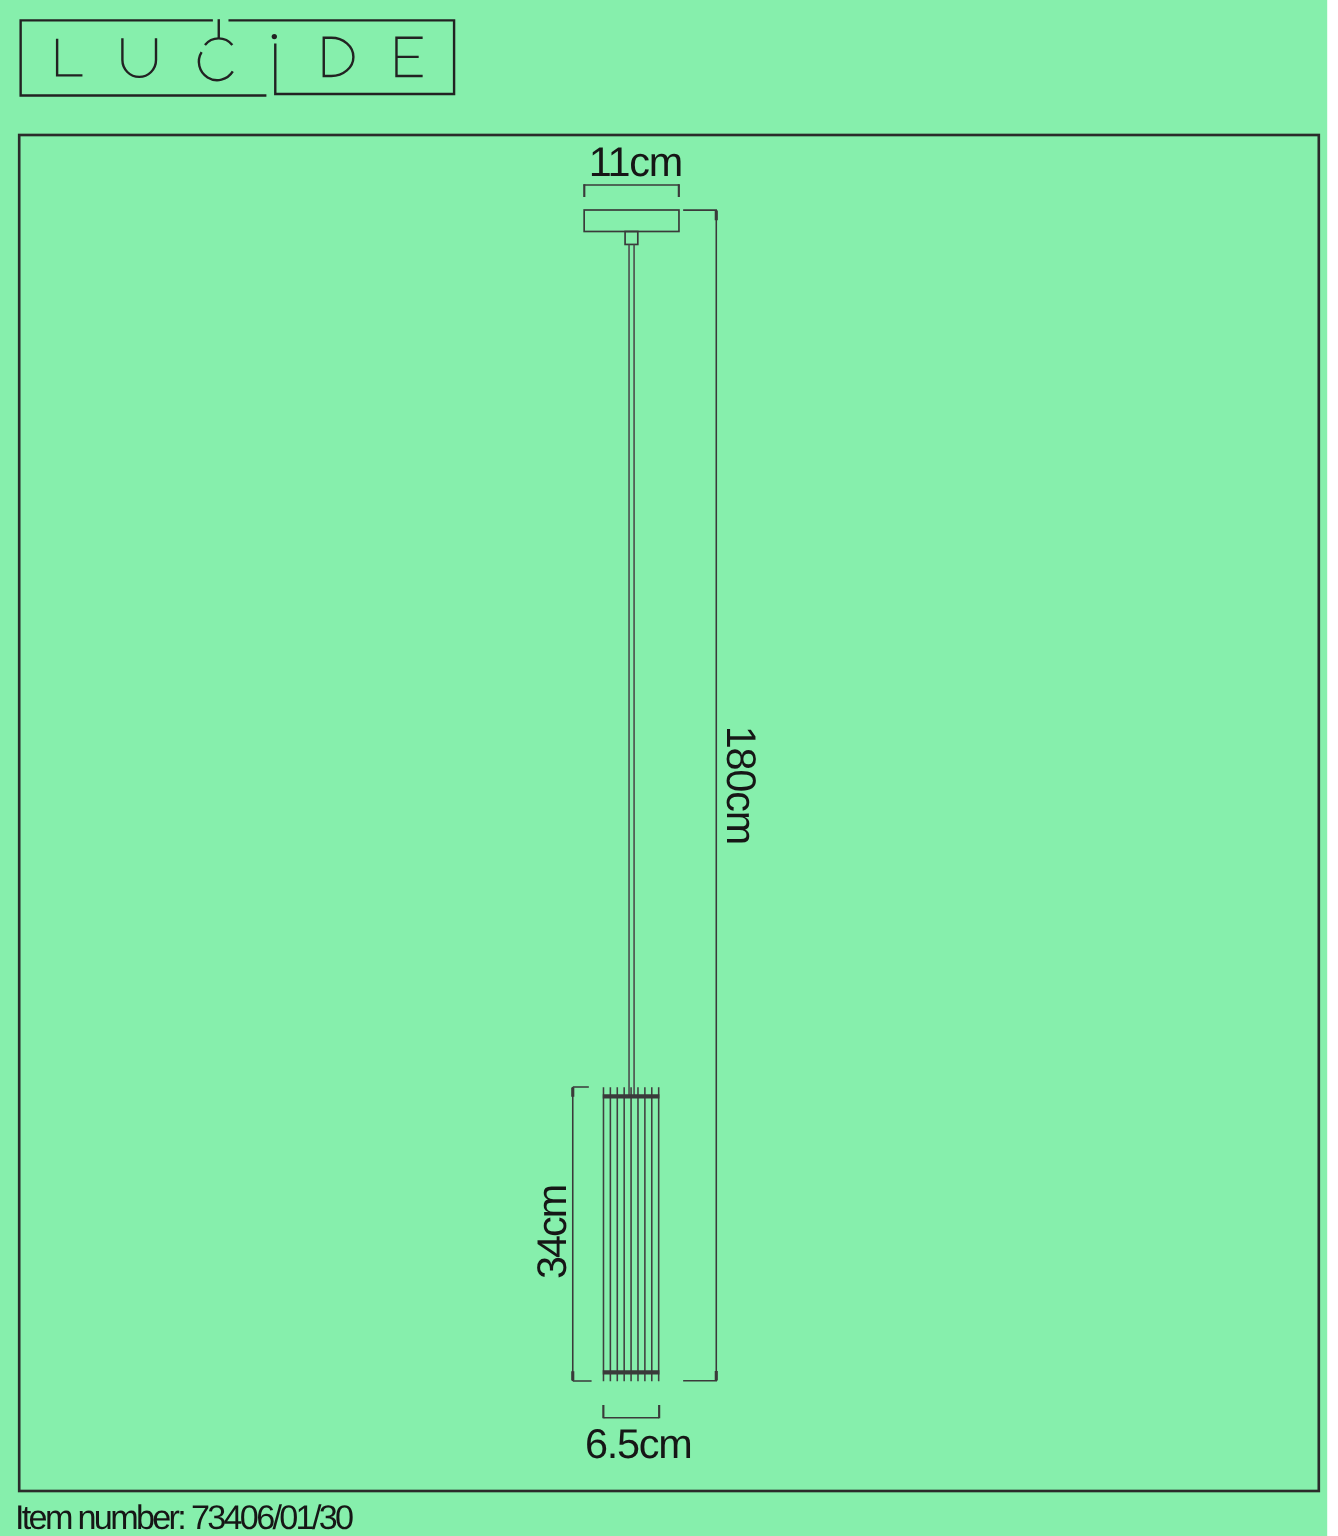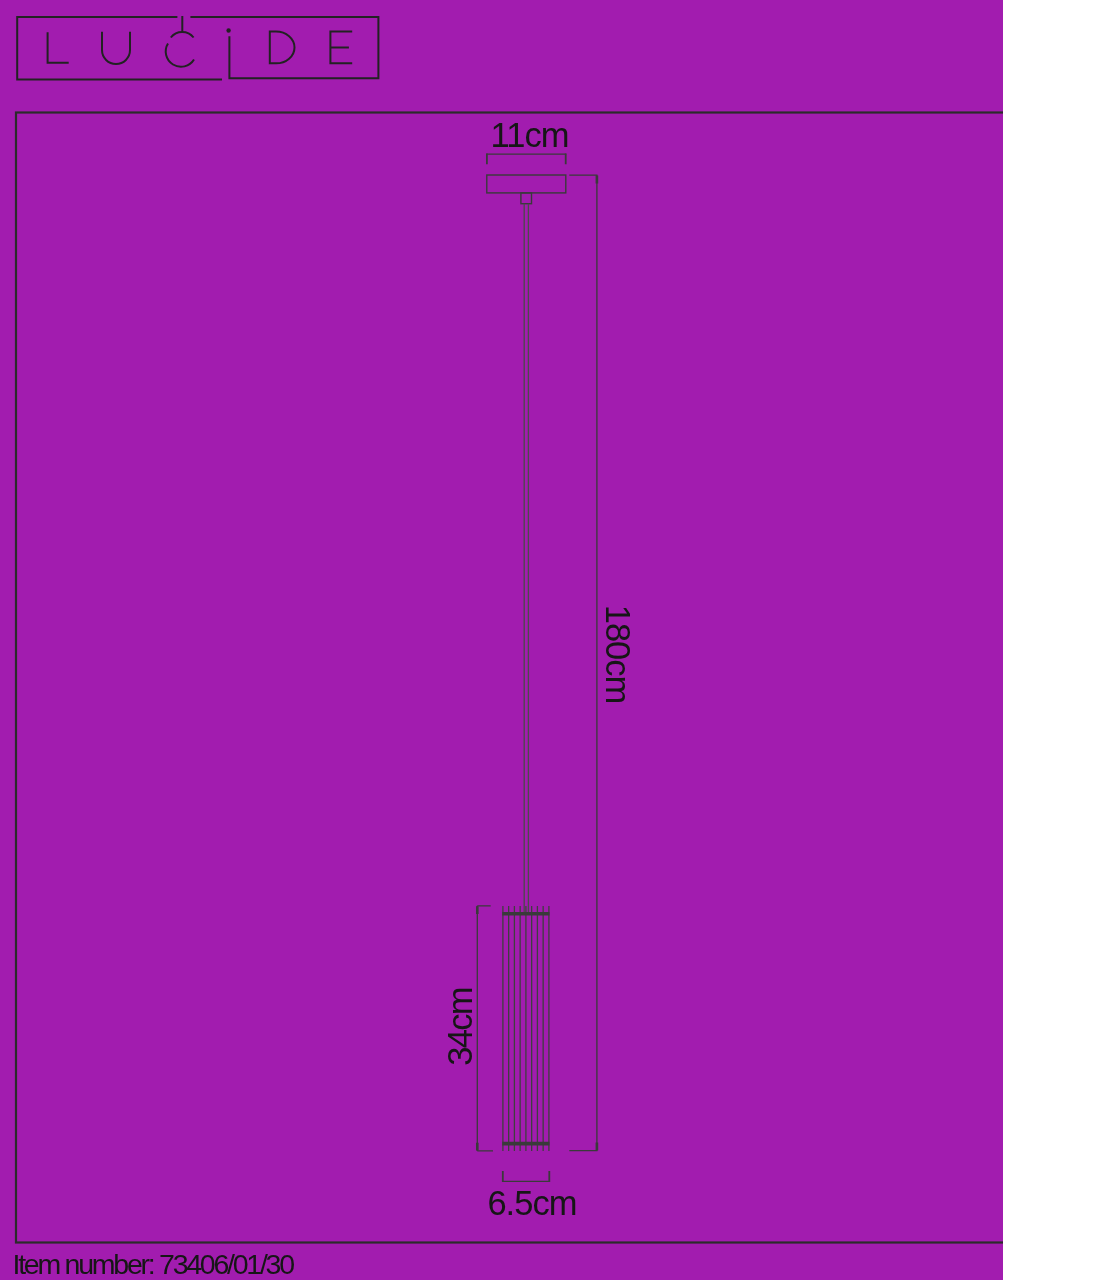--- a/index.html
+++ b/index.html
@@ -1,16 +1,16 @@
 <!DOCTYPE html>
 <html><head>
 <meta charset="utf-8">
 <style>
   html,body{margin:0;padding:0;background:#ffffff;}
-  .page{position:relative;width:1003px;height:1280px;background:#a21caf;overflow:hidden;}
+  .page{position:relative;width:1106px;height:1280px;background:#86efac;overflow:hidden;}
   svg{position:absolute;top:0;left:0;}
   text{font-family:"Liberation Sans",sans-serif;fill:#161616;}
 </style>
 </head>
 <body>
 <div class="page">
 <svg width="1115" height="1280" viewBox="0 0 1115 1280">
 
   <g stroke="#222222" stroke-width="2" fill="none">
 

